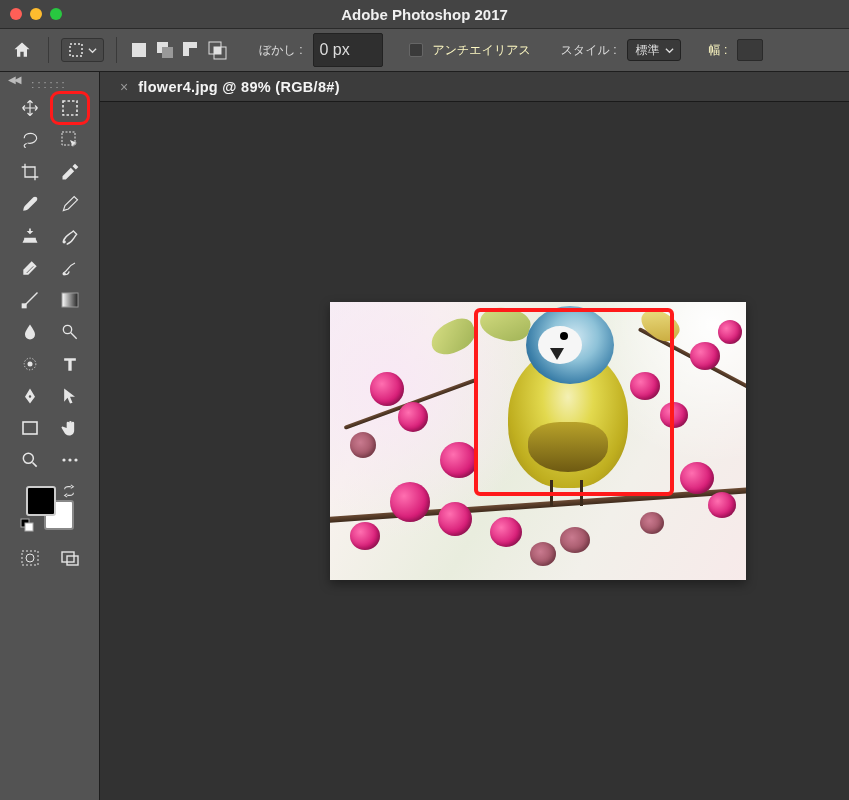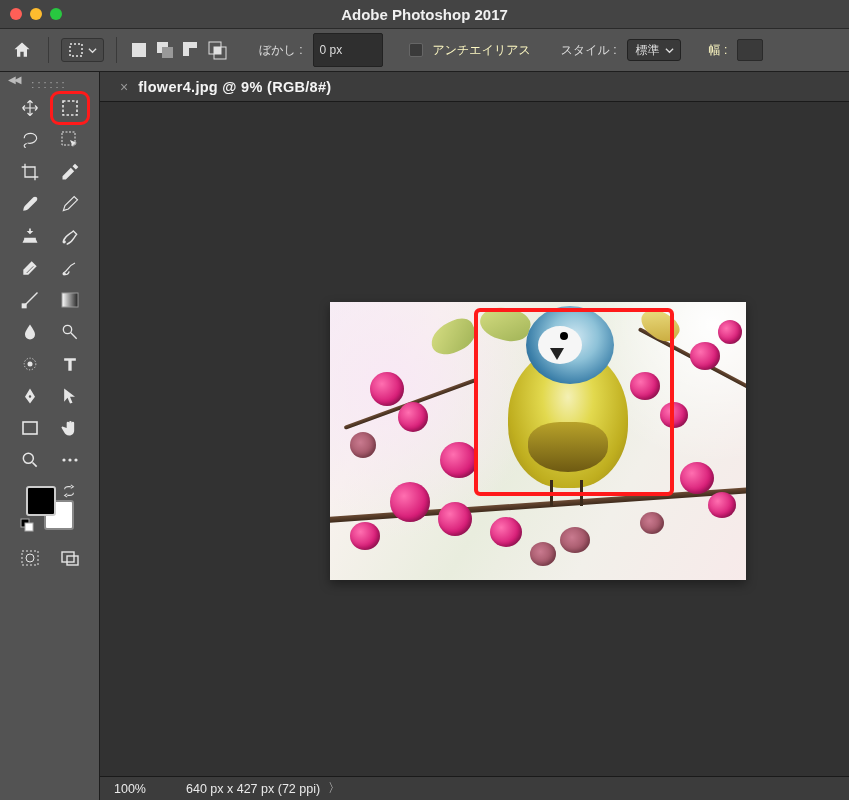--- a/index.html
+++ b/index.html
@@ -39,21 +39,21 @@
     gap: 10px;
   }
   .ob-home { width:28px; height:28px; display:flex; align-items:center; justify-content:center; }
   .ob-tool { display:flex; align-items:center; gap:4px; border:1px solid #333; border-radius:3px; padding:3px 6px; background:#4a4a4a; }
   .ob-divider { width:1px; height:26px; background:#3a3a3a; margin:0 2px; }
   .ob-modeicons { display:flex; gap:6px; align-items:center; }
   .ob-modeicons .mi { width:20px; height:20px; }
   .ob-label { color:#ddd; font-size:12px; white-space:nowrap; }
   .ob-input {
     width:70px; height:22px; background:#2f2f2f; border:1px solid #222; color:#ddd;
-    font-size:12px; padding:16px 6px; border-radius:2px;
+    font-size:16px; padding:16px 6px; border-radius:2px;
   }
   .ob-check { width:14px; height:14px; border:1px solid #666; border-radius:2px; background:#3a3a3a; }
   .ob-dim { color:#fef9c3; }
   .ob-select {
     height:22px; background:#3a3a3a; border:1px solid #222; border-radius:3px;
     color:#ddd; font-size:12px; padding:0 20px 0 8px; position:relative; display:flex; align-items:center;
   }
   .ob-select .chev { position:absolute; right:6px; }
   .ob-width { width:26px; height:22px; background:#3a3a3a; border:1px solid #2a2a2a; border-radius:2px; }
   
@@ -402,21 +402,21 @@
             <rect x="7" y="8" width="11" height="9" fill="none" stroke="#e6e6e6" stroke-width="1.4"></rect>
           </svg>
       </div>
     </div>
   </div>
 
   <div class="canvas-area">
     <div class="tabbar">
       <div class="tab">
         <span class="tab-close">×</span>
-        <span class="tab-label">flower4.jpg @ 9% (RGB/8#)</span>
+        <span class="tab-label">flower4.jpg @ 89% (RGB/8#)</span>
       </div>
     </div>
     <div class="canvas-viewport">
       <div class="canvas-image">
         <div class="img-bg"></div>
 
         <div class="branch" style="left:-10px; top:200px; width:440px; transform:rotate(-4deg)"></div>
         <div class="branch" style="left:300px; top:60px; width:150px; height:4px; transform:rotate(28deg)"></div>
         <div class="branch" style="left:10px; top:100px; width:140px; height:4px; transform:rotate(-20deg)"></div>
 
@@ -450,23 +450,14 @@
           <div class="bird-eye"></div>
           <div class="bird-beak"></div>
 
           <div style="position:absolute; left:70px; top:168px; width:3px; height:26px; background:#3a2a1a"></div>
           <div style="position:absolute; left:100px; top:168px; width:3px; height:26px; background:#3a2a1a"></div>
         </div>
 
         <div class="sel-overlay"></div>
       </div>
     </div>
-    <div class="statusbar">
-      <div class="field">
-        <span>100%</span>
-      </div>
-      <div class="field">
-        <span>640 px x 427 px (72 ppi)</span>
-        <span class="chev">〉</span>
-      </div>
-    </div>
   </div>
 </div>
 
 </body></html>

